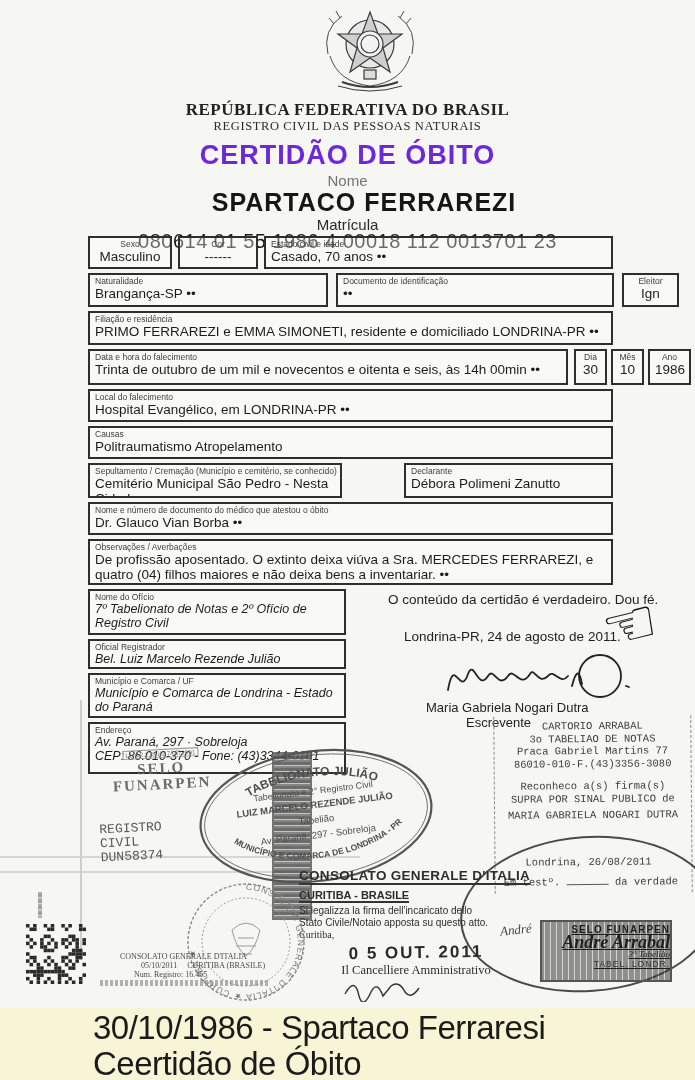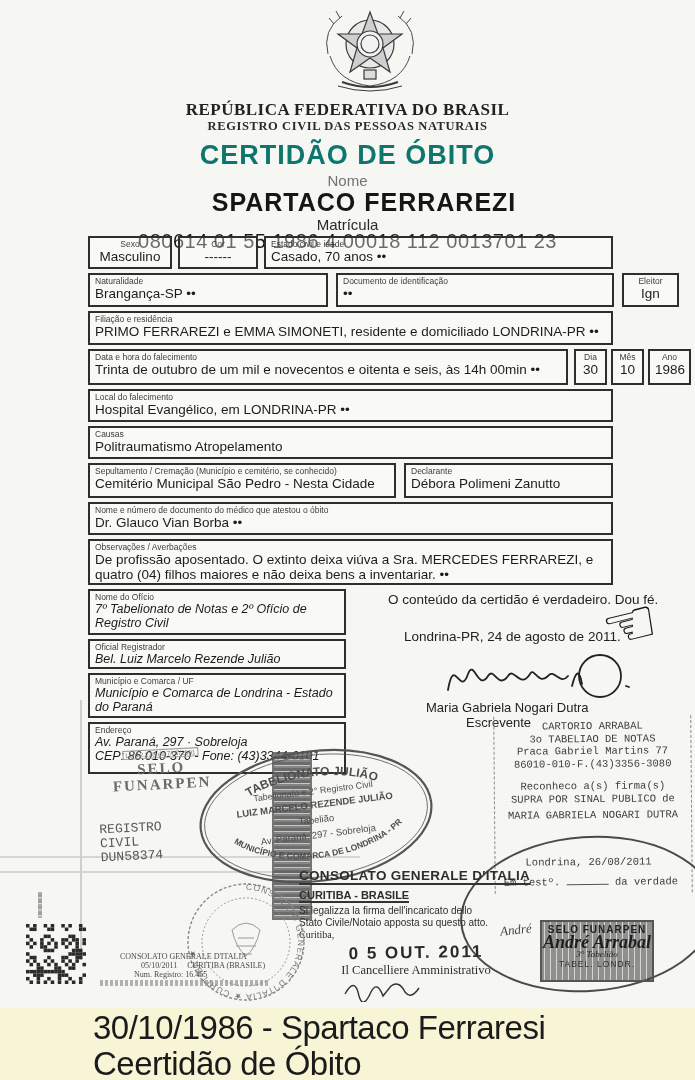--- a/index.html
+++ b/index.html
@@ -2,22 +2,22 @@
 <html><head>
 <meta charset="utf-8">
 <style>
   * { margin:0; padding:0; box-sizing:border-box; }
   body { background:#888; font-family:"Liberation Sans", sans-serif; }
   .page { position:relative; width:695px; height:1080px; background:#f6f6f3; overflow:hidden; color:#1d1d1d; }
   .abs { position:absolute; }
 
   
   .hdr-republic { top:100px; left:0; width:100%; text-align:center; font-family:"Liberation Serif", serif; font-weight:bold; font-size:17px; letter-spacing:0.5px; color:#222; }
-  .hdr-registry { top:119px; left:0; width:100%; text-align:center; font-family:"Liberation Serif", serif; font-weight:bold; font-size:12.5px; letter-spacing:0.6px; color:#2a2a2a; }
-  .hdr-title { top:140px; left:0; width:100%; text-align:center; font-weight:bold; font-size:27px; letter-spacing:1px; color:#0f766e; }
+  .hdr-registry { top:119px; left:0; width:100%; text-align:center; font-family:"Liberation Serif", serif; font-weight:normal; font-size:12.5px; letter-spacing:0.6px; color:#2a2a2a; }
+  .hdr-title { top:140px; left:0; width:100%; text-align:center; font-weight:bold; font-size:27px; letter-spacing:1px; color:#6d28d9; }
   .hdr-nome { top:172px; left:0; width:100%; text-align:center; font-size:15px; color:#737373; }
   .hdr-name { top:188px; left:0; width:100%; text-align:center; font-weight:bold; font-size:25px; letter-spacing:1px; color:#161616;padding-left:33px; }
   .hdr-matlbl { top:216px; left:0; width:100%; text-align:center; font-size:15px; color:#2a2a2a; }
   .hdr-matnum { top:230px; left:0; width:100%; text-align:center; font-size:20px; letter-spacing:0.5px; color:#1b1b1b; }
 
   
   .fbox { position:absolute; border:2px solid #2e2e2e; background:rgba(255,255,255,.35); padding:1px 5px 0 5px; overflow:hidden; }
   .flabel { font-size:8.5px; color:#3c3c3c; line-height:10px; white-space:nowrap; }
   .fval { font-size:13.5px; color:#1c1c1c; line-height:15px; }
   .c { text-align:center; }
@@ -43,22 +43,22 @@
   .uline { display:inline-block; width:42px; border-bottom:1px solid #555; }
 
   .consolato { left:299px; top:866px; width:234px; color:#2d2d2d; }
   .cons-title { font-weight:bold; font-size:13.5px; border-bottom:2.5px solid #333; display:inline-block; letter-spacing:0.3px; }
   .cons-sub { font-weight:bold; font-size:11px; border-bottom:2px solid #333; display:inline-block; margin-top:2px; }
   .cons-body { font-size:10px; line-height:11.5px; text-align:justify; margin-top:2px; }
   .cons-city { font-size:10px; margin-top:1px;font-family:Liberation Serif, serif; }
   .cons-date { font-weight:bold; font-size:17px; letter-spacing:2px; text-align:center; margin-top:3px; transform:rotate(-1deg); color:#2a2a2a; }
   .cons-off { font-family:"Liberation Serif", serif; font-size:12.5px; text-align:center; }
 
-  .seal-dark { left:540px; top:920px; width:114px; height:62px; text-align:center; color:#1e1e1e;
-     background: repeating-linear-gradient(90deg,rgba(60,60,60,.55) 0 2px,rgba(160,160,160,.4) 2px 3px,rgba(40,40,40,.5) 3px 6px); border:2px solid #555; }
+  .seal-dark { left:540px; top:920px; width:132px; height:62px; text-align:right; color:#1e1e1e;
+     background: repeating-linear-gradient(90deg,rgba(60,60,60,.55) 0 2px,rgba(160,160,160,.4) 2px 3px,rgba(40,40,40,.5) 3px 6px); border:2px solid #555;text-decoration:underline; }
   .seal-dark .s1 { font-weight:bold; font-size:10px; letter-spacing:1px; padding-top:2px; }
   .seal-dark .s2 { font-family:"Liberation Serif", serif; font-style:italic; font-weight:bold; font-size:18px; line-height:14px; }
   .seal-dark .s3 { font-family:"Liberation Serif", serif; font-style:italic; font-size:9px; }
   .seal-dark .s4 { font-size:8.5px; letter-spacing:1px; color:#333; }
   .big-arc { left:460px; top:836px; width:256px; height:156px; border:2.5px solid #4a4a4a; border-radius:50%; transform:rotate(-4deg); }
   .andre-scribble { font-family:"Liberation Serif", serif; font-style:italic; font-size:13px; color:#444; transform:rotate(-6deg); }
 
   .cons-footer { left:100px; top:952px; width:240px; font-family:"Liberation Serif", serif; font-size:8px; line-height:9px; color:#4a4a4a; }
   .cons-footer .r { display:flex; gap:10px;padding-left:41px; }
   .blur-bar { width:170px; height:6px; background:repeating-linear-gradient(90deg,#777 0 3px,transparent 3px 5px); opacity:.55; filter:blur(.6px); margin-top:1px; }
@@ -153,21 +153,21 @@
   </div>
 
   <div class="fbox" style="left:88px;top:389px;width:525px;height:33px">
     <div class="flabel">Local do falecimento</div>
     <div class="fval">Hospital Evangélico, em LONDRINA-PR ••</div>
   </div>
   <div class="fbox" style="left:88px;top:426px;width:525px;height:33px">
     <div class="flabel">Causas</div>
     <div class="fval">Politraumatismo Atropelamento</div>
   </div>
-  <div class="fbox" style="left:88px;top:463px;width:308px;height:35px">
+  <div class="fbox" style="left:88px;top:463px;width:254px;height:35px">
     <div class="flabel">Sepultamento / Cremação (Município e cemitério, se conhecido)</div>
     <div class="fval">Cemitério Municipal São Pedro - Nesta Cidade</div>
   </div>
   <div class="fbox" style="left:404px;top:463px;width:209px;height:35px">
     <div class="flabel">Declarante</div>
     <div class="fval">Débora Polimeni Zanutto</div>
   </div>
   <div class="fbox" style="left:88px;top:502px;width:525px;height:33px">
     <div class="flabel">Nome e número de documento do médico que atestou o óbito</div>
     <div class="fval">Dr. Glauco Vian Borba ••</div>

